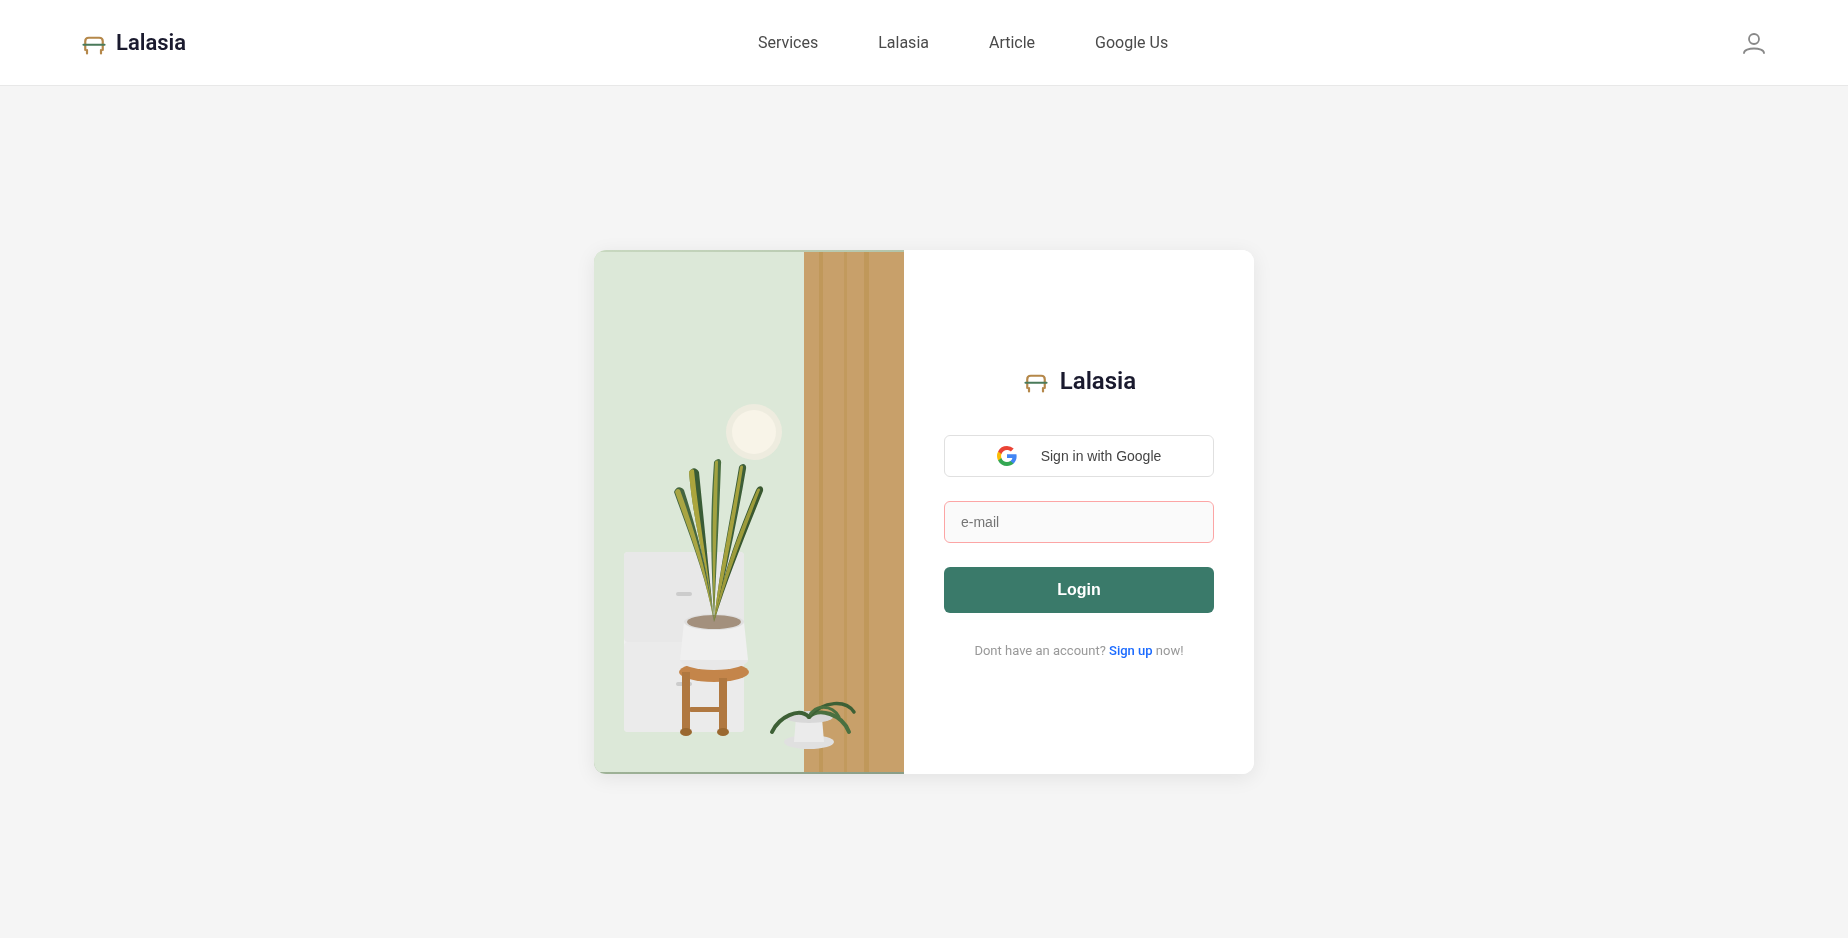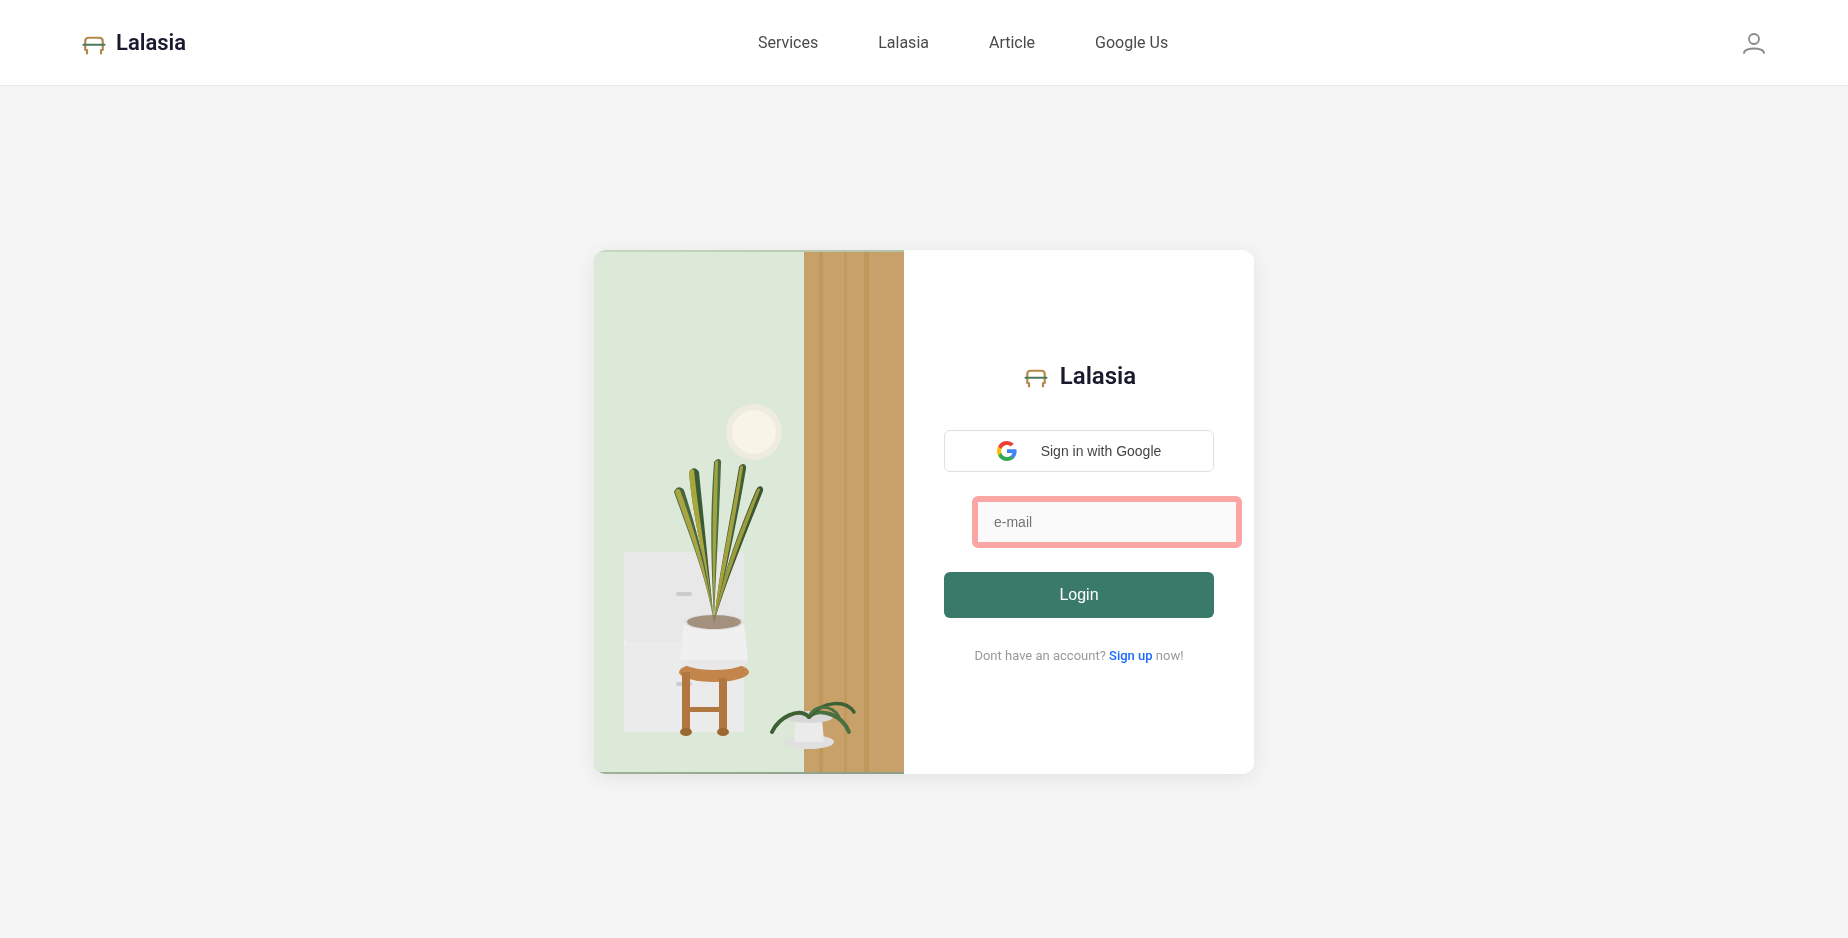--- a/index.html
+++ b/index.html
@@ -135,38 +135,37 @@
     }
 
     .form-field {
       width: 100%;
       margin-bottom: 14px;
     }
 
     .form-input {
       width: 100%;
       padding: 12px 16px;
-      border: 6px solid #fca5a5;
+      border: 1px solid #fca5a5;
       border-radius: 6px;
       font-size: 14px;
       color: #888;
       outline: none;
       background: #fafafa;
-      margin-left: 28px;
     }
 
     .login-btn {
       width: 100%;
       padding: 14px;
       background-color: #3a7a6a;
       color: white;
       border: none;
       border-radius: 6px;
       font-size: 16px;
-      font-weight: 400;
+      font-weight: 700;
       cursor: pointer;
       margin-top: 10px;
       margin-bottom: 30px;
     }
 
     .signup-text {
       font-size: 13px;
       color: #999;
       text-align: right;
     }

